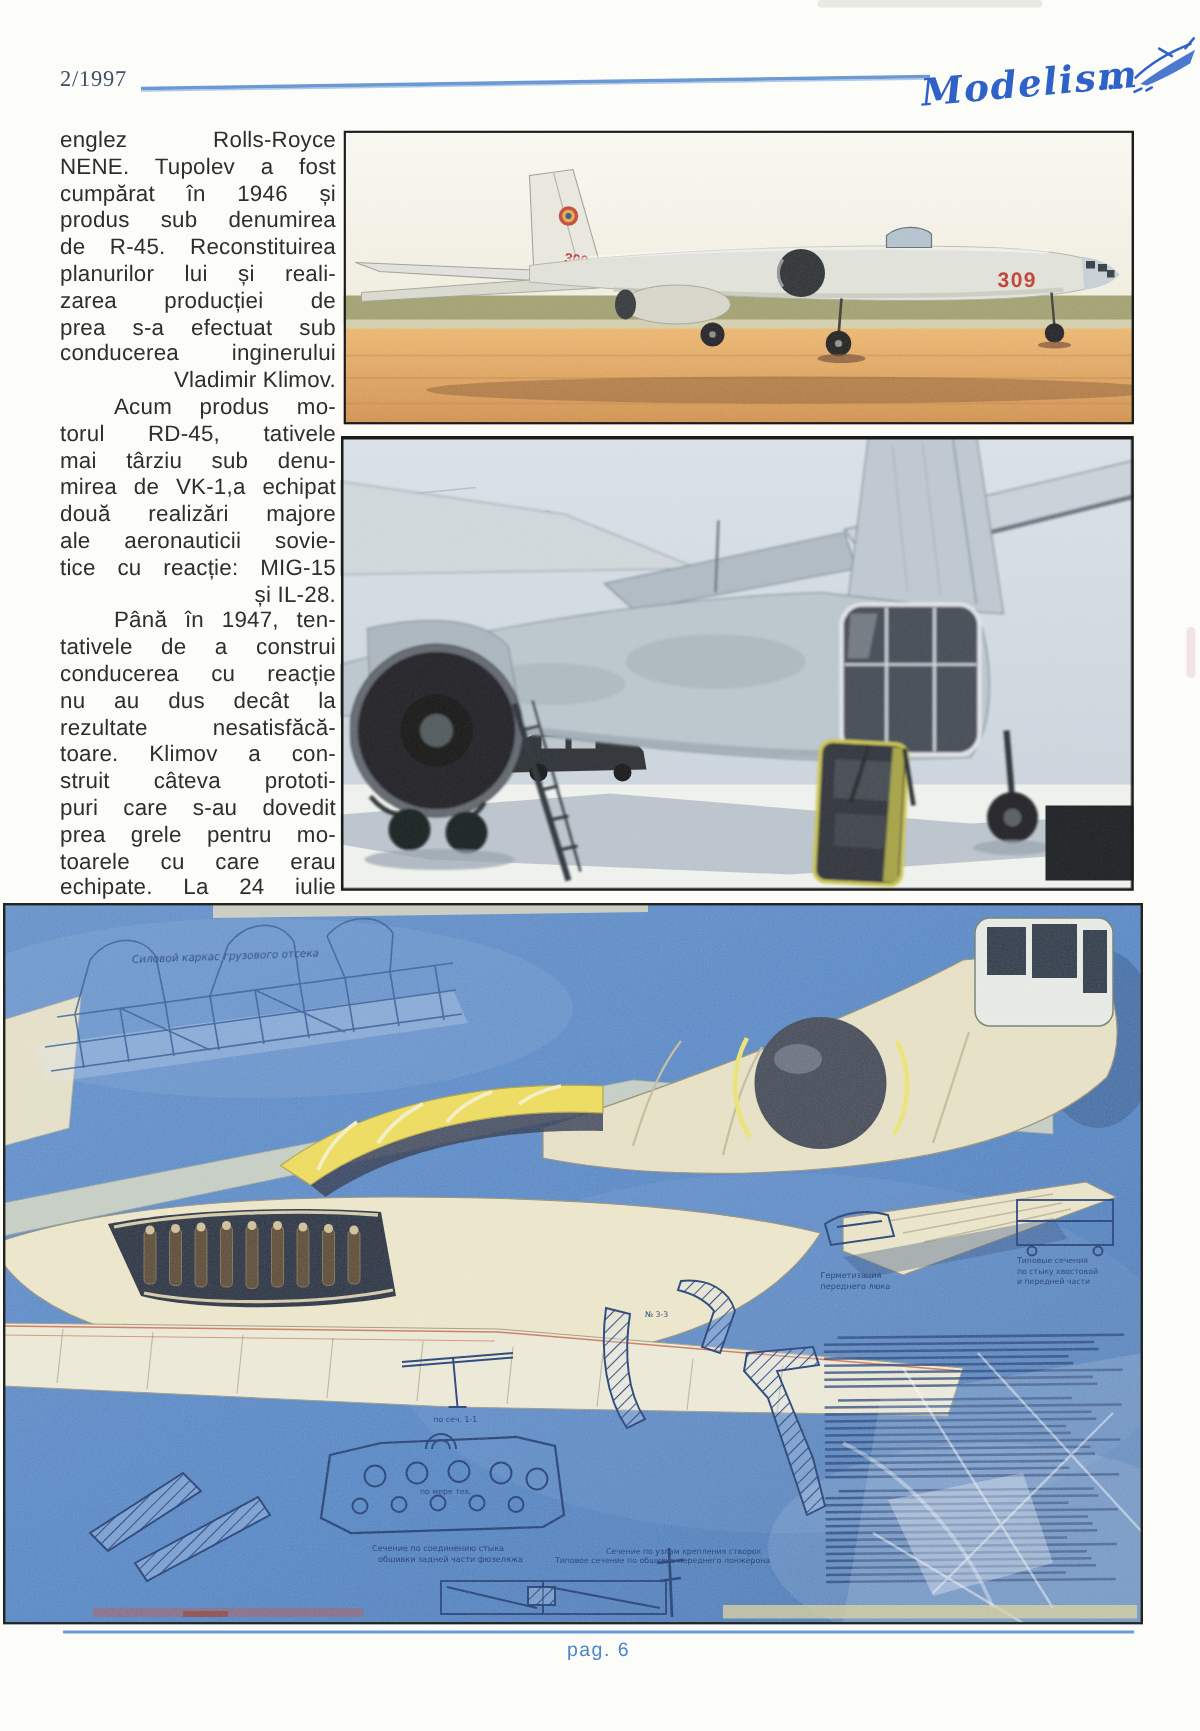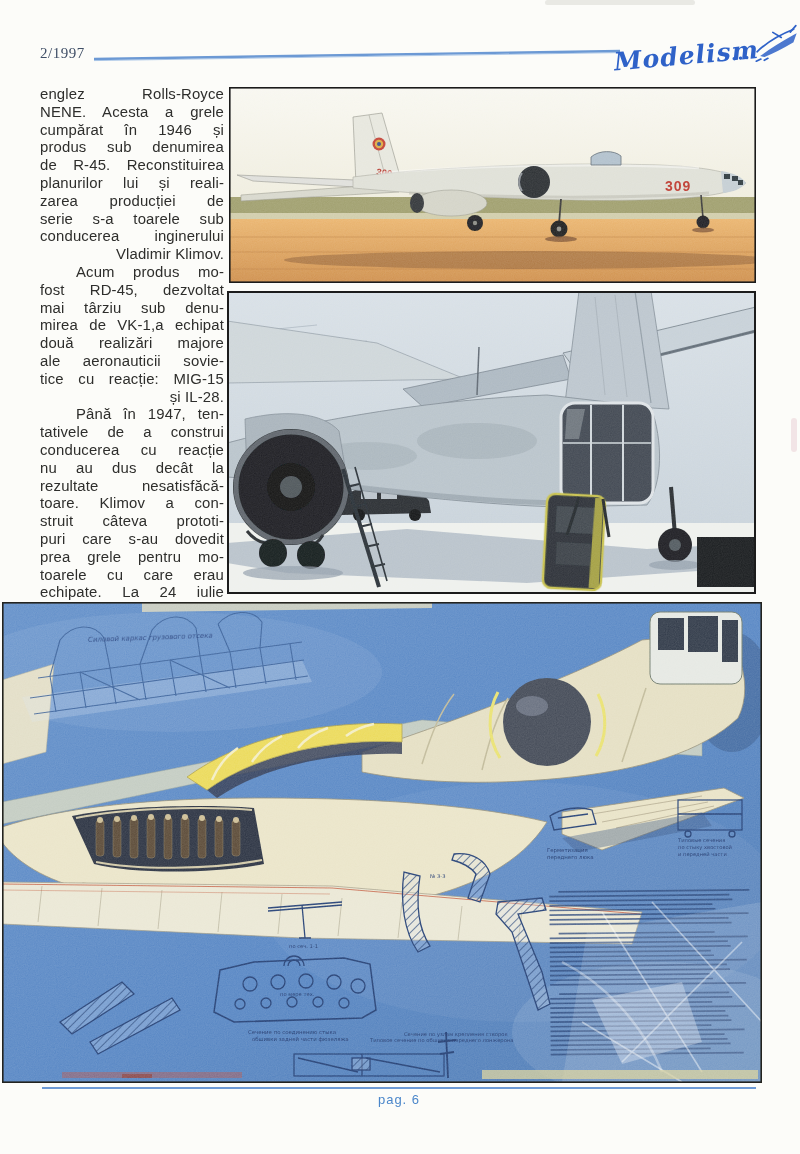--- a/index.html
+++ b/index.html
@@ -55,31 +55,31 @@
     <path d="M3,17 C15,10 29,6 44,4"></path>
     <path d="M7,22 C19,17 33,13 44,10 L40,16 C30,19 18,22 9,23 Z" fill="#2f62c8" opacity="0.85"></path>
     <path d="M30,9 L23,2"></path>
     <path d="M40,6 L47,1"></path>
     <path d="M0,26 l5,-1 M8,27 l4,-1"></path>
   </g>
 </svg>
 
 <div class="abs" id="article-column">
     <div class="tl j">englez Rolls-Royce</div>
-    <div class="tl j">NENE. Acesta a grele</div>
+    <div class="tl j">NENE. Tupolev a fost</div>
     <div class="tl j">cumpărat în 1946 și</div>
     <div class="tl j">produs sub denumirea</div>
     <div class="tl j">de R-45. Reconstituirea</div>
     <div class="tl j">planurilor lui și reali-</div>
     <div class="tl j">zarea producției de</div>
-    <div class="tl j">serie s-a toarele sub</div>
+    <div class="tl j">prea s-a efectuat sub</div>
     <div class="tl j">conducerea inginerului</div>
     <div class="tl">Vladimir Klimov.</div>
     <div class="tl j ind">Acum produs mo-</div>
-    <div class="tl j">fost RD-45, dezvoltat</div>
+    <div class="tl j">torul RD-45, tativele</div>
     <div class="tl j">mai târziu sub denu-</div>
     <div class="tl j">mirea de VK-1,a echipat</div>
     <div class="tl j">două realizări majore</div>
     <div class="tl j">ale aeronauticii sovie-</div>
     <div class="tl j">tice cu reacție: MIG-15</div>
     <div class="tl">și IL-28.</div>
     <div class="tl j ind">Până în 1947, ten-</div>
     <div class="tl j">tativele de a construi</div>
     <div class="tl j">conducerea cu reacție</div>
     <div class="tl j">nu au dus decât la</div>

